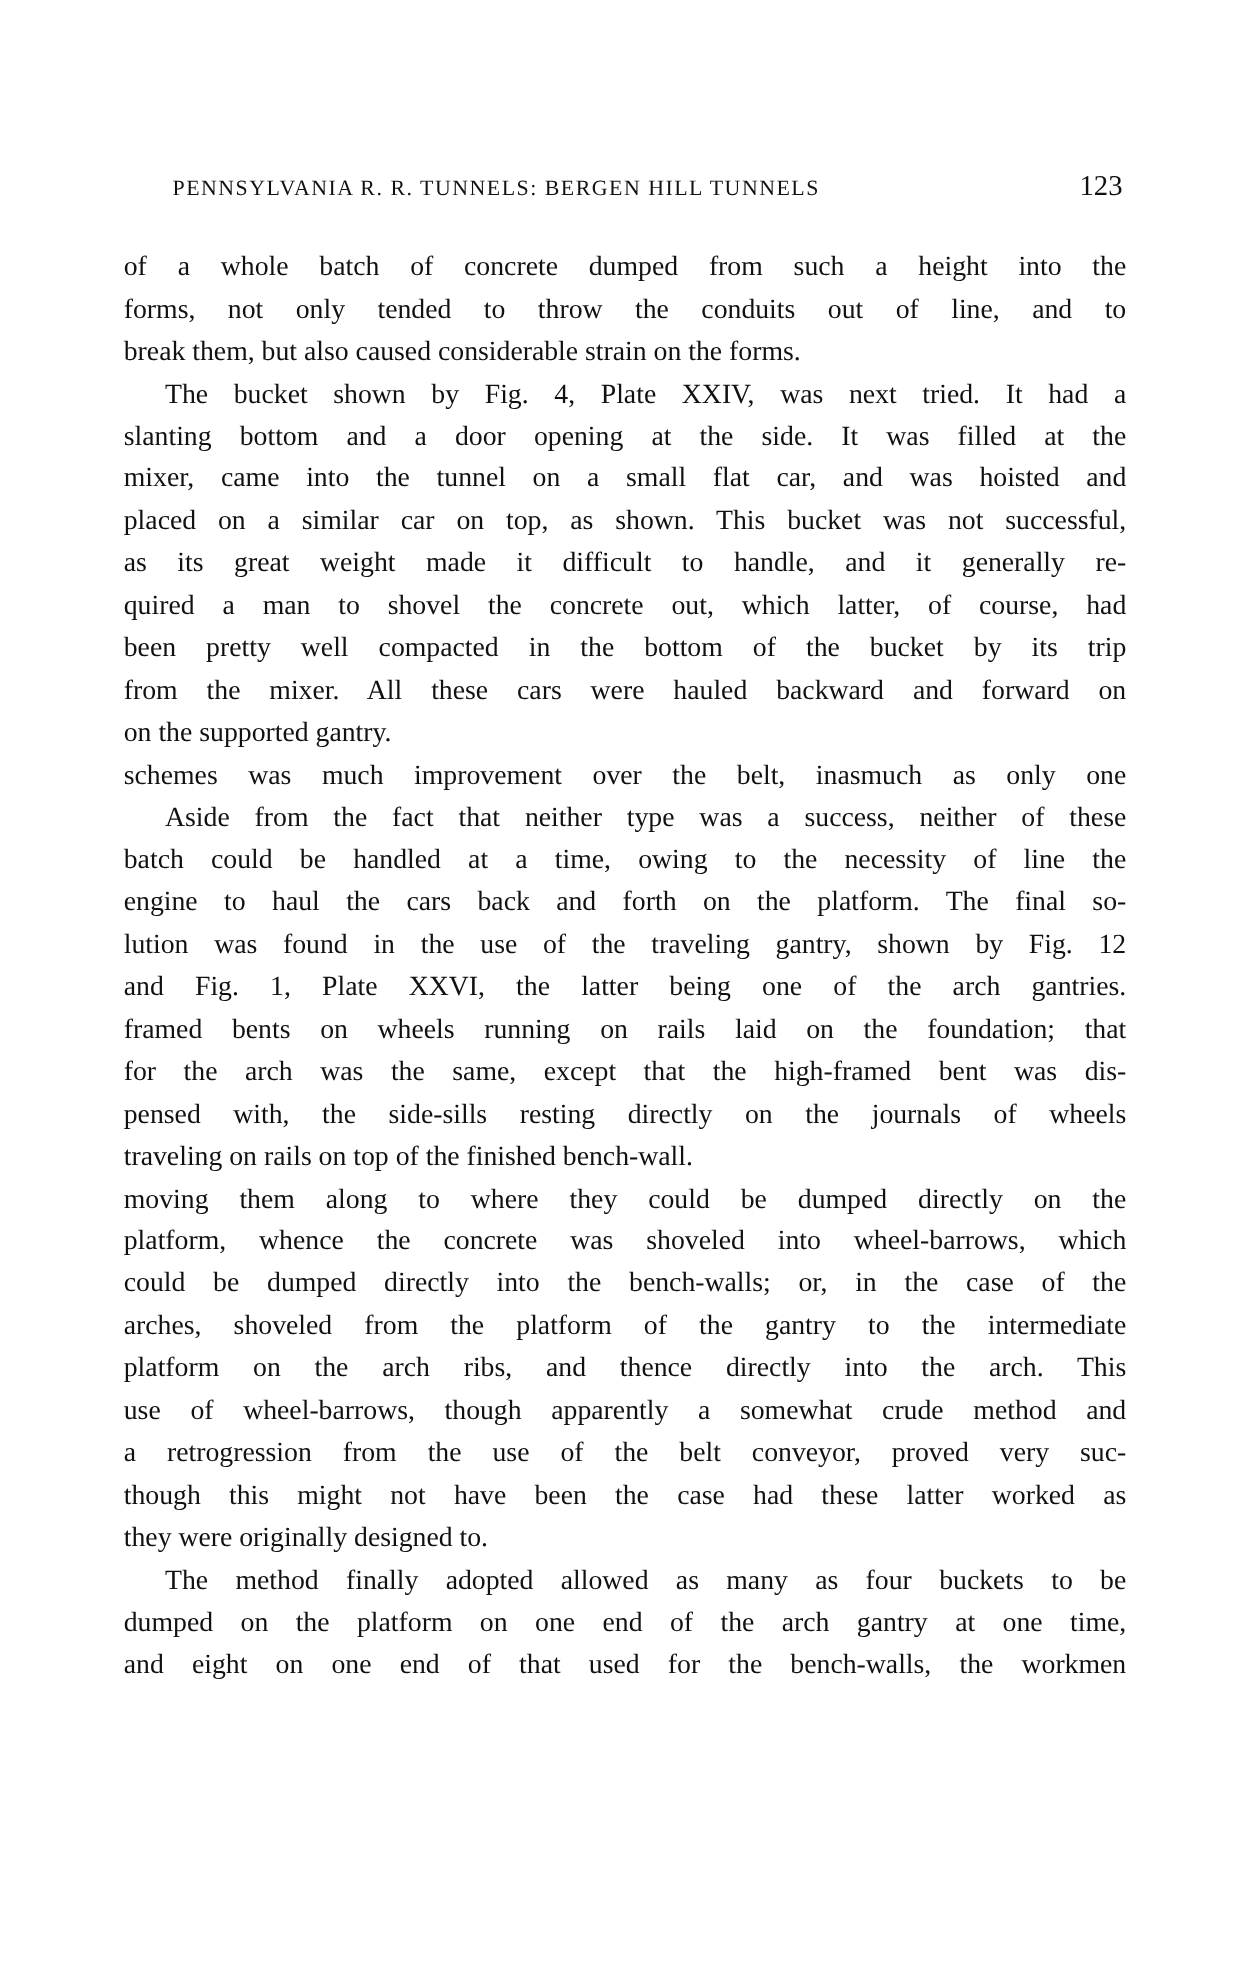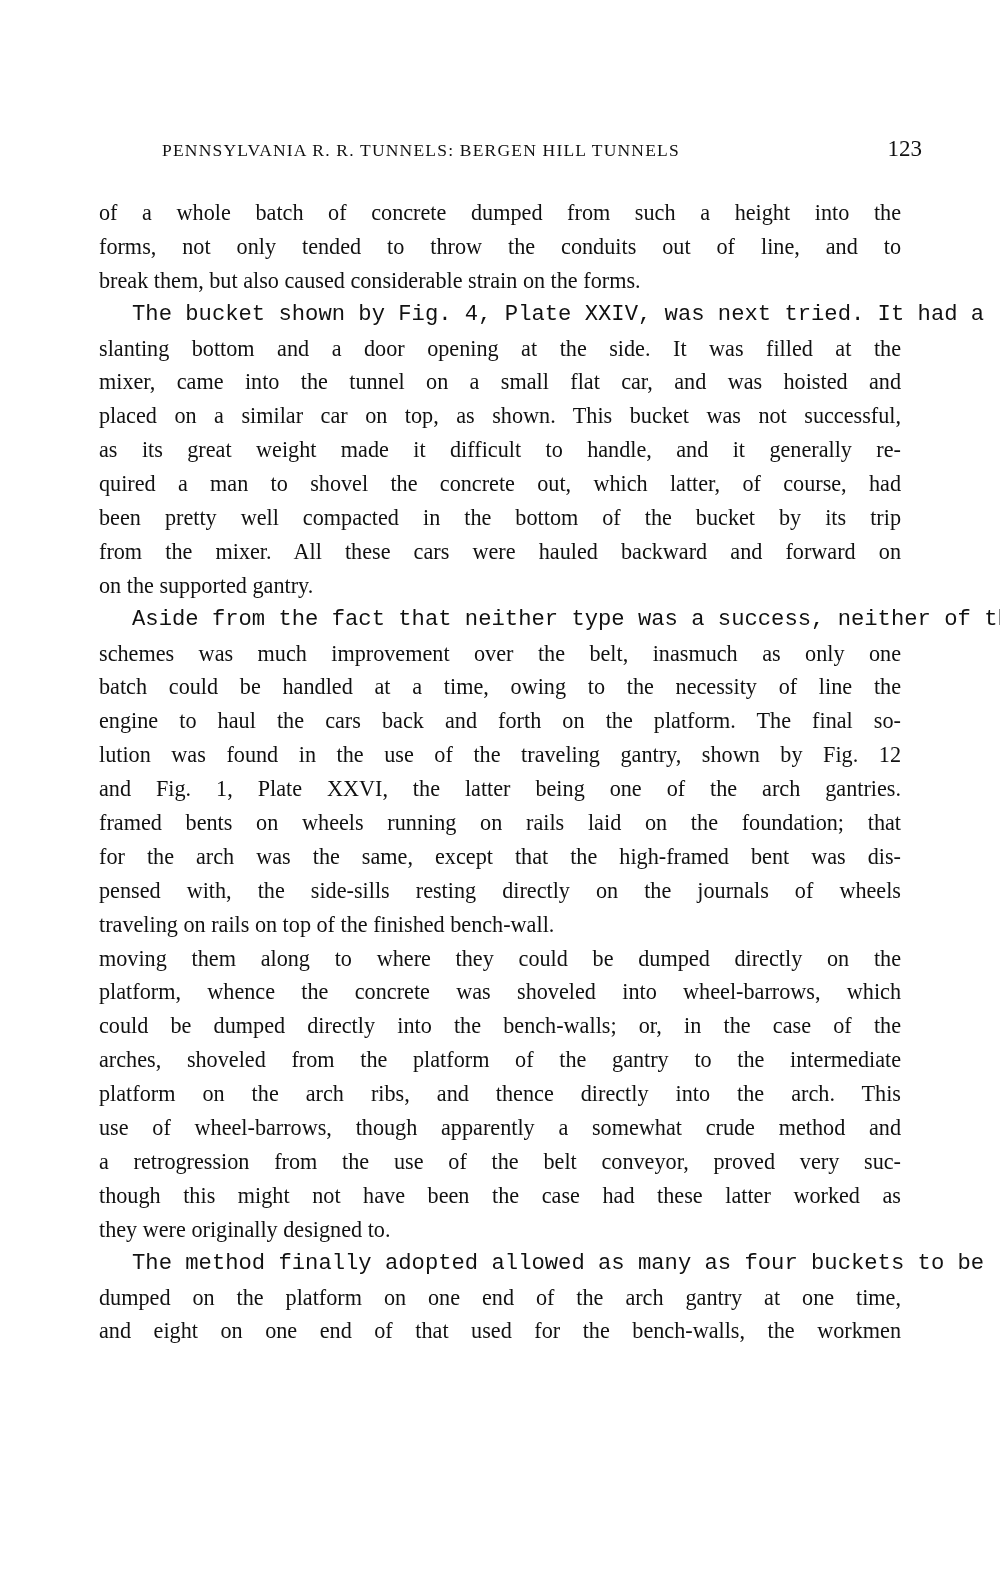--- a/index.html
+++ b/index.html
@@ -1,24 +1,24 @@
 <!DOCTYPE html>
 <html><head>
 <meta charset="utf-8">
 <style>
   html, body { margin: 0; padding: 0; background: #ffffff; }
   body { width: 1000px; height: 1583px; position: relative; overflow: hidden; }
   .page { position: absolute; left: 0; top: 0; width: 1000px; height: 1583px; background: #fff; color: #111; font-family: "Liberation Serif", "DejaVu Serif", serif; }
-  .running-head { position: absolute; left: 162px; top: 136px; width: 760px; height: 30px; text-decoration: underline; }
+  .running-head { position: absolute; left: 138px; top: 136px; width: 760px; height: 30px; text-decoration: underline; }
   .rh-title { position: absolute; left: 0; top: 4px; font-size: 17.5px; letter-spacing: 1.2px; white-space: nowrap; }
   .rh-page { position: absolute; right: 0; top: 0; font-size: 23px; }
   .body-text { position: absolute; left: 99px; top: 196px; width: 802px; }
   .line { height: 33.9px; line-height: 33.9px; font-size: 22.2px; white-space: nowrap; text-align: justify; text-align-last: justify; }
   .line.last { text-align-last: left; }
-  .line.indent { padding-left: 33px; font-family: Liberation Mono, monospace; }
+  .line.indent { padding-left: 33px; }
 </style>
 </head>
 <body>
 
 <div class="page">
   <div class="running-head">
     <span class="rh-title">PENNSYLVANIA R. R. TUNNELS: BERGEN HILL TUNNELS</span>
     <span class="rh-page">123</span>
   </div>
   <div class="body-text" id="body-text">
@@ -27,22 +27,22 @@
       <div class="line last">break them, but also caused considerable strain on the forms.</div>
       <div class="line indent">The bucket shown by Fig. 4, Plate XXIV, was next tried.  It had a</div>
       <div class="line">slanting bottom and a door opening at the side.  It was filled at the</div>
       <div class="line">mixer, came into the tunnel on a small flat car, and was hoisted and</div>
       <div class="line">placed on a similar car on top, as shown.  This bucket was not successful,</div>
       <div class="line">as its great weight made it difficult to handle, and it generally re-</div>
       <div class="line">quired a man to shovel the concrete out, which latter, of course, had</div>
       <div class="line">been pretty well compacted in the bottom of the bucket by its trip</div>
       <div class="line">from the mixer.  All these cars were hauled backward and forward on</div>
       <div class="line last">on the supported gantry.</div>
+      <div class="line">schemes was much improvement over the belt, inasmuch as only one</div>
       <div class="line indent">Aside from the fact that neither type was a success, neither of these</div>
-      <div class="line">schemes was much improvement over the belt, inasmuch as only one</div>
       <div class="line">batch could be handled at a time, owing to the necessity of line the</div>
       <div class="line">engine to haul the cars back and forth on the platform.  The final so-</div>
       <div class="line">lution was found in the use of the traveling gantry, shown by Fig. 12</div>
       <div class="line">and Fig. 1, Plate XXVI, the latter being one of the arch gantries.</div>
       <div class="line">framed bents on wheels running on rails laid on the foundation; that</div>
       <div class="line">for the arch was the same, except that the high-framed bent was dis-</div>
       <div class="line">pensed with, the side-sills resting directly on the journals of wheels</div>
       <div class="line last">traveling on rails on top of the finished bench-wall.</div>
       <div class="line">moving them along to where they could be dumped directly on the</div>
       <div class="line">platform, whence the concrete was shoveled into wheel-barrows, which</div>

